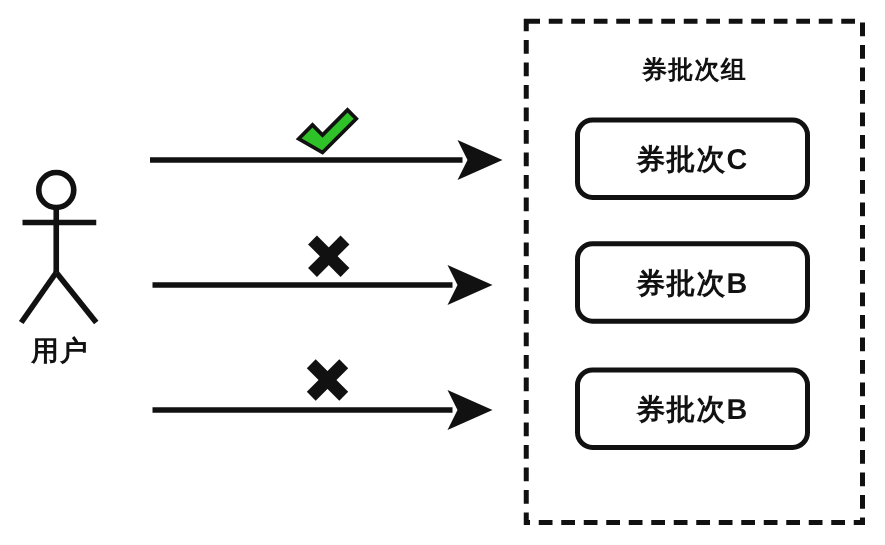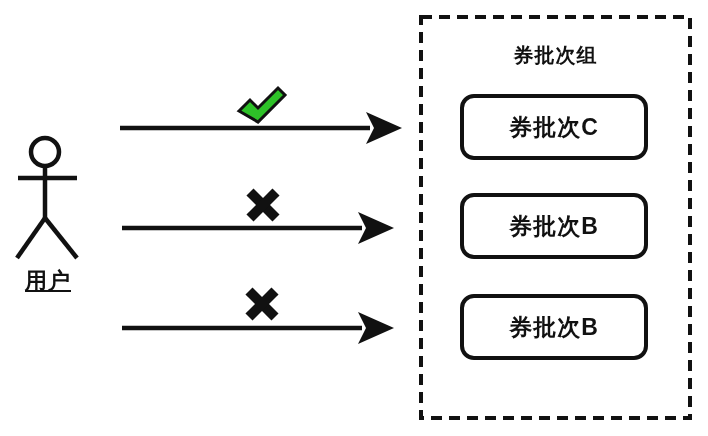--- a/index.html
+++ b/index.html
@@ -27,21 +27,20 @@
     color: #111111;
     font-weight: 700;
     text-align: center;
   }
   .actor-label {
     left: 8px;
     top: 266px;
     width: 80px;
     font-size: 22px;
     letter-spacing: 1px;
-    text-decoration: underline;
   }
   .group-title {
     left: 421px;
     top: 42px;
     width: 269px;
     font-size: 20px;
     letter-spacing: 1px;
   }
   .batch-box {
     position: absolute;

